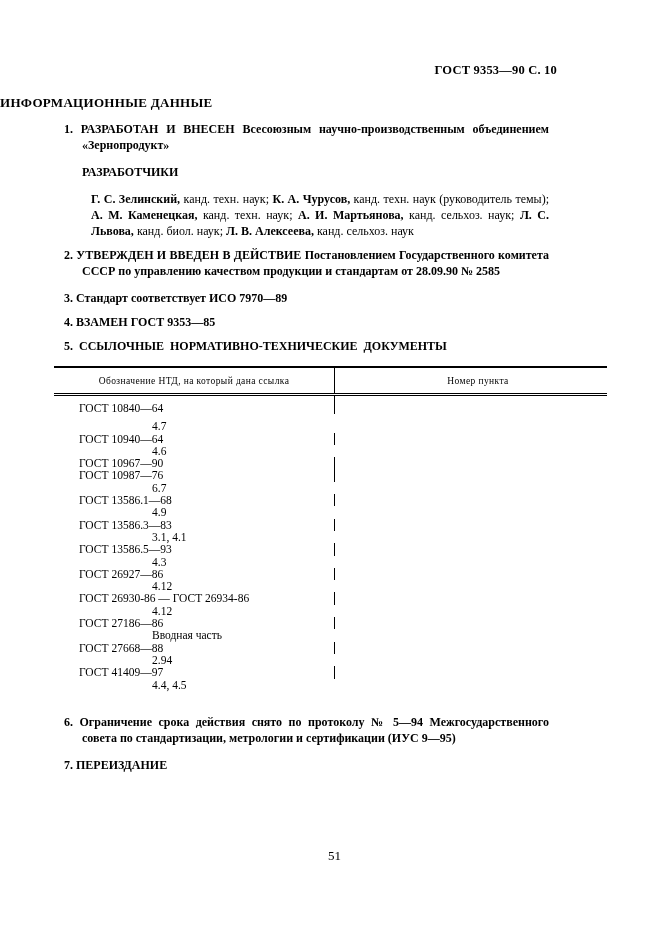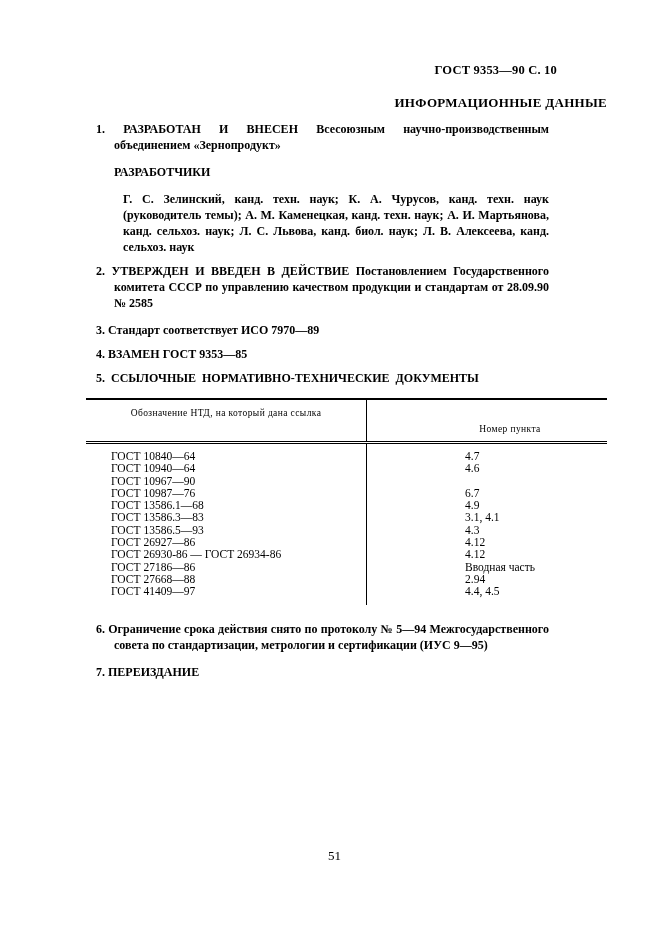--- a/index.html
+++ b/index.html
@@ -7,47 +7,47 @@
     width:661px;height:936px;background:#ffffff;color:#000;
     font-family:"Liberation Serif","DejaVu Serif",serif;
     -webkit-font-smoothing:antialiased;
   }
   .page{position:relative;width:607px;height:936px;overflow:hidden;background:#fff;}
   .doc-ref{
     padding:62px 50px 0 0;text-align:right;
     font-weight:bold;font-size:12.5px;line-height:16px;letter-spacing:0.2px;
   }
   .title{
-    margin-top:17px;text-align:right;font-weight:bold;font-size:13px;letter-spacing:0.3px;
+    margin-top:17px;text-align:left;font-weight:bold;font-size:13px;letter-spacing:0.3px;
   }
-  .content{margin:10px 58px 0 96px;font-size:12px;}
+  .content{margin:10px 58px 0 64px;font-size:12px;}
   .item{
     margin:0 0 11px 0;padding-left:18px;text-indent:-18px;
     line-height:16px;text-align:justify;font-weight:bold;
   }
   .item.tight{margin-bottom:8px;}
   .item.pre-table{margin-bottom:0;word-spacing:3px;}
   .subheading{margin:0 0 11px 18px;font-weight:bold;font-size:12px;line-height:16px;}
   .developers{
     margin:0 0 8px 27px;line-height:16px;text-align:justify;font-size:12px;font-weight:normal;
   }
   .dev-name{font-weight:bold;}
-  .dev-role{font-weight:bold;}
+  .dev-role{font-weight:normal;}
   
   .reftable{margin:12px 0 16px -10px;width:567px;font-size:11.5px;}
   .thead{display:flex;border-top:2.5px solid #000;border-bottom:3px double #000;justify-content:space-between;}
   .thc1{
     box-sizing:border-box;width:281px;border-right:1.2px solid #000;
     text-align:center;font-size:9.5px;letter-spacing:0.4px;padding:8px 4px 7px;
   }
   .thc2{
     box-sizing:border-box;flex:1;text-align:center;
-    font-size:9.5px;letter-spacing:0.4px;padding:24px 4px 7px;
+    font-size:9.5px;letter-spacing:0.4px;padding:8px 4px 7px;
   }
-  .trow{display:flex;line-height:12.3px;}
+  .trow{display:flex;line-height:12.3px;flex-direction:column;}
   .tbody .trow:first-child > div{padding-top:6px;}
   .tc1{box-sizing:border-box;width:281px;border-right:1.2px solid #000;padding-left:25px;}
   .tc2{box-sizing:border-box;flex:1;padding-left:98px;}
   .trow.spacer{height:7px;}
   .trow.spacer .tc1{padding:0;}
   .page-number{
     position:absolute;top:848px;left:4px;width:661px;text-align:center;font-size:13px;
   }
 </style>
 </head>

